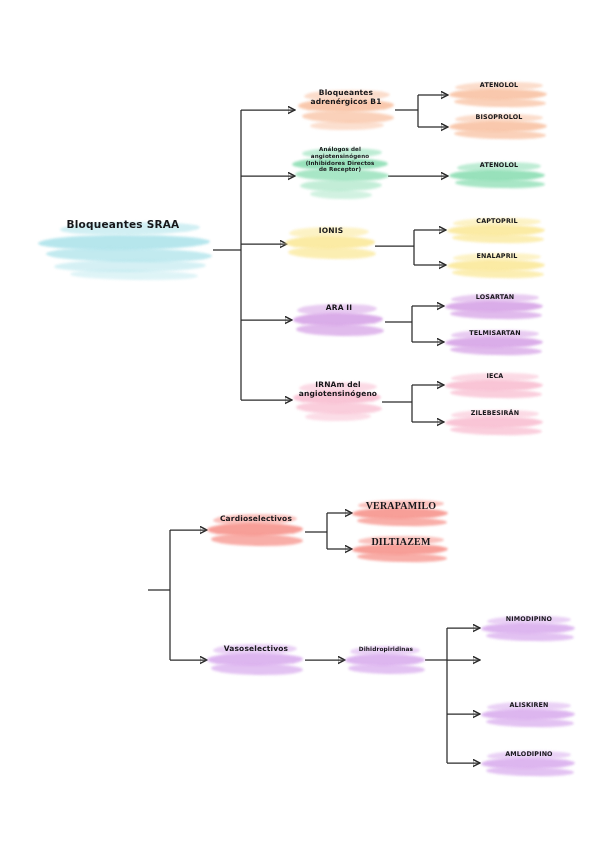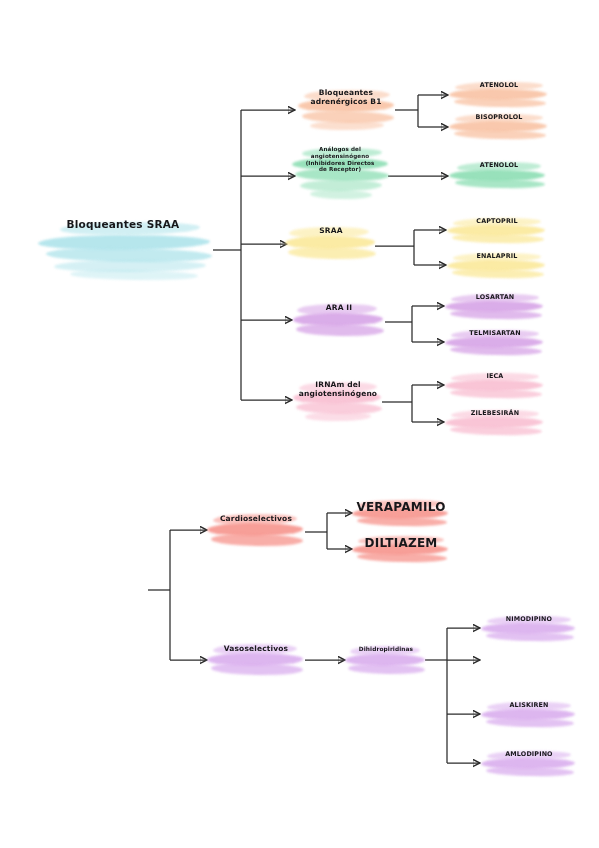--- a/index.html
+++ b/index.html
@@ -50,21 +50,21 @@
   .brush.b2 { opacity: .95; }
   .brush.b3 { opacity: .80; }
   .brush.b4 { opacity: .55; }
   .brush.b5 { opacity: .42; }
 
   
   .root  .label { font-size: 10.5px; }
   .mid   .label { font-size: 7.5px;  }
   .midsm .label { font-size: 5.6px;  }
   .leaf  .label { font-size: 6.4px;  }
-  .leaf2 .label { font-size: 12px;  }
+  .leaf2 .label { font-size: 10px; font-family: Liberation Serif, serif;  }
 </style>
 </head>
 <body>
 
 <div id="canvas">
 
   <svg class="wires" viewBox="0 0 599 848">
     <defs>
       <marker id="arw" markerWidth="7" markerHeight="7" refX="6" refY="3" orient="auto">
         <path d="M0,0 L6,3 L0,6 z" fill="#2b2b2b" stroke="none"></path>
@@ -173,21 +173,21 @@
     <span class="brush b1" style="left:8px;  top:0px;  width:84px; height:10px; background:#93e0b8; transform:rotate(-1.3deg);"></span>
     <span class="brush b2" style="left:0px;  top:8px;  width:96px; height:11px; background:#93e0b8; transform:rotate(-0.3deg);"></span>
     <span class="brush b3" style="left:6px;  top:17px; width:90px; height:9px;  background:#93e0b8; transform:rotate(1.0deg);"></span>
     <span class="label">ATENOLOL</span>
   </div>
 
   <div class="node mid" style="left:285px; top:226px; width:92px; height:38px;">
     <span class="brush b1" style="left:4px;  top:1px;  width:80px; height:11px; background:#fbeaa0; transform:rotate(-1.2deg);"></span>
     <span class="brush b2" style="left:0px;  top:10px; width:90px; height:13px; background:#fbeaa0; transform:rotate(-0.5deg);"></span>
     <span class="brush b3" style="left:3px;  top:21px; width:88px; height:12px; background:#fbeaa0; transform:rotate(0.9deg);"></span>
-    <span class="label">SRAA</span>
+    <span class="label">IONIS</span>
   </div>
 
   <div class="node leaf" style="left:447px; top:218px; width:100px; height:26px;">
     <span class="brush b1" style="left:6px;  top:0px;  width:88px; height:9px;  background:#fbeaa0; transform:rotate(-1.3deg);"></span>
     <span class="brush b2" style="left:0px;  top:7px;  width:98px; height:11px; background:#fbeaa0; transform:rotate(-0.4deg);"></span>
     <span class="brush b3" style="left:5px;  top:16px; width:92px; height:9px;  background:#fbeaa0; transform:rotate(1.0deg);"></span>
     <span class="label">CAPTOPRIL</span>
   </div>
 
   <div class="node leaf" style="left:447px; top:253px; width:100px; height:18px;">

